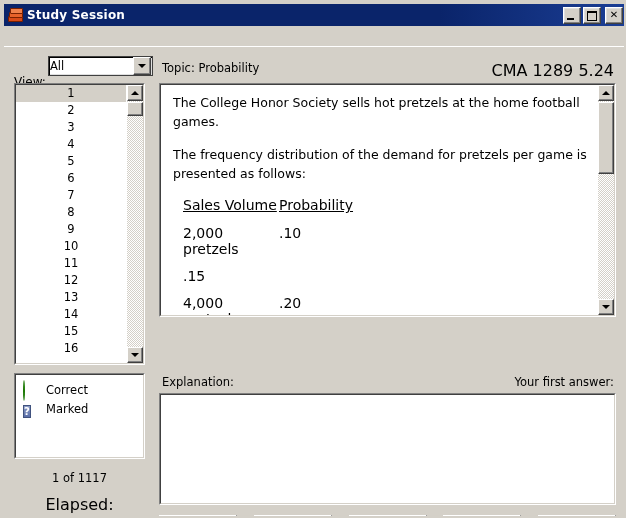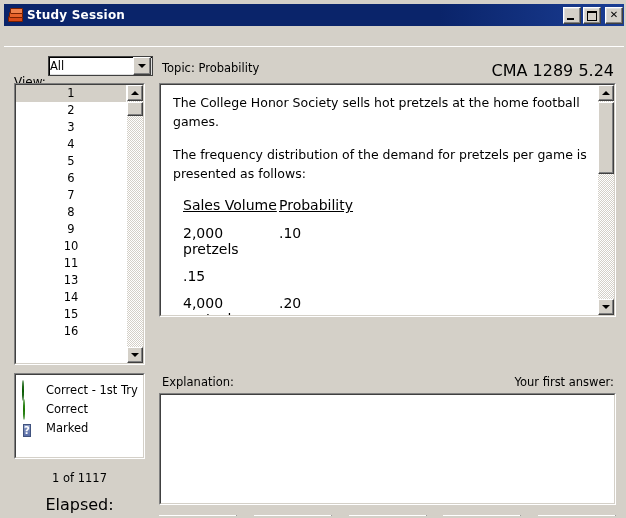--- a/index.html
+++ b/index.html
@@ -221,20 +221,21 @@
           <div class="qrow">2</div>
           <div class="qrow">3</div>
           <div class="qrow">4</div>
           <div class="qrow">5</div>
           <div class="qrow">6</div>
           <div class="qrow">7</div>
           <div class="qrow">8</div>
           <div class="qrow">9</div>
           <div class="qrow">10</div>
           <div class="qrow">11</div>
+          <div class="qrow">12</div>
           <div class="qrow">13</div>
           <div class="qrow">14</div>
           <div class="qrow">15</div>
           <div class="qrow">16</div>
         </div>
         <div class="vsb">
           <div class="sb-btn sb-up">
               <div class="arrow-u"></div>
             </div>
           <div class="vsb-track"></div>
@@ -242,24 +243,20 @@
           <div class="sb-btn sb-dn">
               <div class="arrow-d"></div>
             </div>
         </div>
       </div>
     </div>
 
     <div class="legend sunken">
       <div class="sunken-in">
         <div class="legend-in">
-          <div class="leg-row">
-            <span class="leg-ico"><span class="ic-check"></span></span>
-            <span class="leg-txt">Correct - 1st Try</span>
-          </div>
           <div class="leg-row">
             <span class="leg-ico"><span class="ic-circle"></span></span>
             <span class="leg-txt">Correct</span>
           </div>
           <div class="leg-row">
             <span class="leg-ico"><span class="ic-q">?</span></span>
             <span class="leg-txt">Marked</span>
           </div>
         </div>
       </div>

